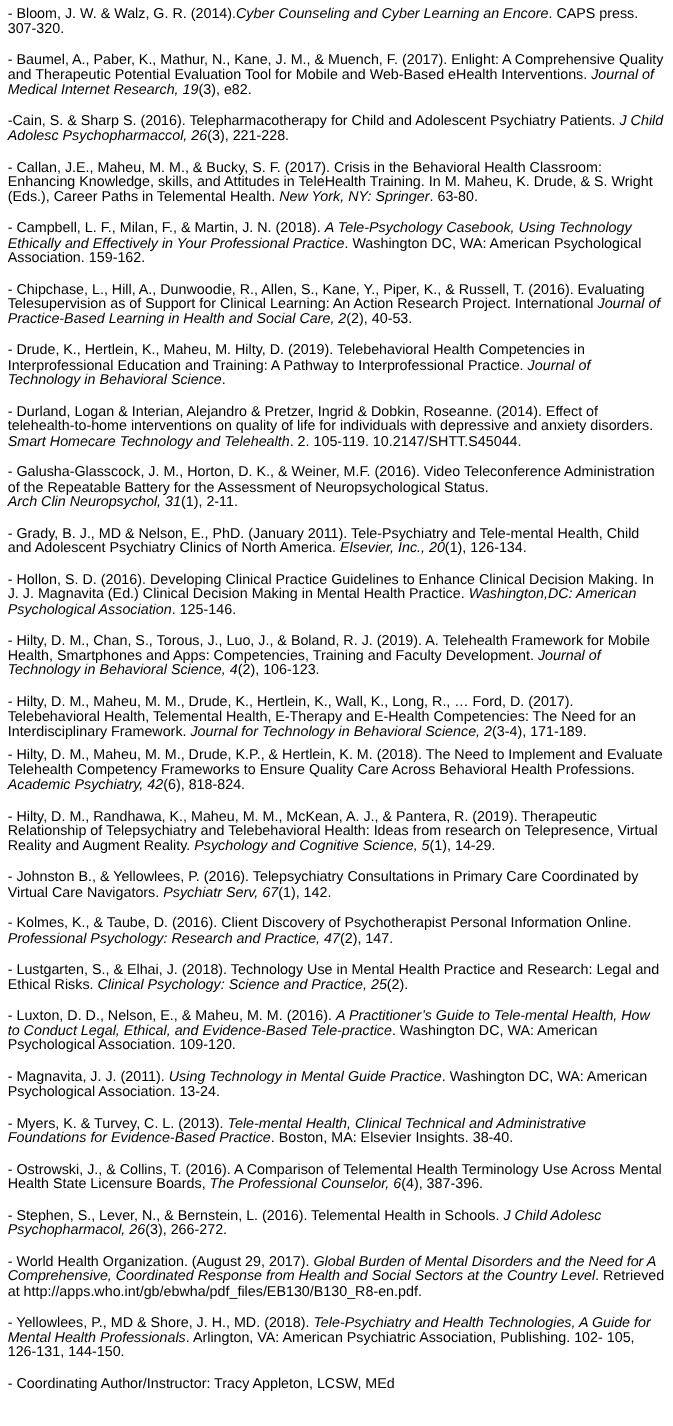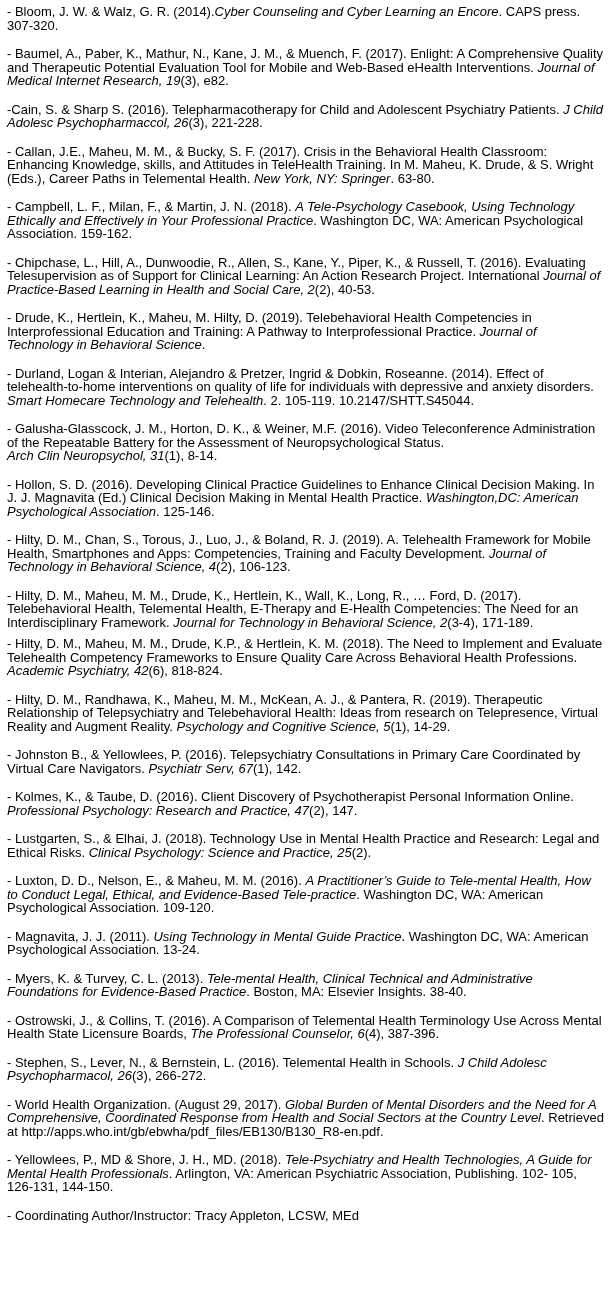--- a/index.html
+++ b/index.html
@@ -43,21 +43,22 @@
 
 <main class="page">
     <p class="ref"><span>- Bloom, J. W. &amp; Walz, G. R. (2014).</span><em>Cyber Counseling and Cyber Learning an Encore</em><span>. CAPS press. 307-320.</span></p>
     <p class="ref"><span>- Baumel, A., Paber, K., Mathur, N., Kane, J. M., &amp; Muench, F. (2017). Enlight: A Comprehensive Quality and Therapeutic Potential Evaluation Tool for Mobile and Web-Based eHealth Interventions. </span><em>Journal of Medical Internet Research, 19</em><span>(3), e82.</span></p>
     <p class="ref"><span>-Cain, S. &amp; Sharp S. (2016). Telepharmacotherapy for Child and Adolescent Psychiatry Patients. </span><em>J Child Adolesc Psychopharmaccol, 26</em><span>(3), 221-228.</span></p>
     <p class="ref"><span>- Callan, J.E., Maheu, M. M., &amp; Bucky, S. F. (2017). Crisis in the Behavioral Health Classroom: Enhancing Knowledge, skills, and Attitudes in TeleHealth Training. In M. Maheu, K. Drude, &amp; S. Wright (Eds.), Career Paths in Telemental Health. </span><em>New York, NY: Springer</em><span>. 63-80.</span></p>
     <p class="ref"><span>- Campbell, L. F., Milan, F., &amp; Martin, J. N. (2018). </span><em>A Tele-Psychology Casebook, Using Technology Ethically and Effectively in Your Professional Practice</em><span>. Washington DC, WA: American Psychological Association. 159-162.</span></p>
     <p class="ref"><span>- Chipchase, L., Hill, A., Dunwoodie, R., Allen, S., Kane, Y., Piper, K., &amp; Russell, T. (2016). Evaluating Telesupervision as of Support for Clinical Learning: An Action Research Project. International </span><em>Journal of Practice-Based Learning in Health and Social Care, 2</em><span>(2), 40-53.</span></p>
     <p class="ref"><span>- Drude, K., Hertlein, K., Maheu, M. Hilty, D. (2019). Telebehavioral Health Competencies in Interprofessional Education and Training: A Pathway to Interprofessional Practice. </span><em>Journal of Technology in Behavioral Science</em><span>.</span></p>
     <p class="ref"><span>- Durland, Logan &amp; Interian, Alejandro &amp; Pretzer, Ingrid &amp; Dobkin, Roseanne. (2014). Effect of telehealth-to-home interventions on quality of life for individuals with depressive and anxiety disorders. </span><em>Smart Homecare Technology and Telehealth</em><span>. 2. 105-119. 10.2147/SHTT.S45044.</span></p>
-    <p class="ref"><span>- Galusha-Glasscock, J. M., Horton, D. K., &amp; Weiner, M.F. (2016). Video Teleconference Administration of the Repeatable Battery for the Assessment of Neuropsychological Status.</span><br><em>Arch Clin Neuropsychol, 31</em><span>(1), 8-14.</span></p>
+    <p class="ref"><span>- Galusha-Glasscock, J. M., Horton, D. K., &amp; Weiner, M.F. (2016). Video Teleconference Administration of the Repeatable Battery for the Assessment of Neuropsychological Status.</span><br><em>Arch Clin Neuropsychol, 31</em><span>(1), 2-11.</span></p>
+    <p class="ref"><span>- Grady, B. J., MD &amp; Nelson, E., PhD. (January 2011). Tele-Psychiatry and Tele-mental Health, Child and Adolescent Psychiatry Clinics of North America. </span><em>Elsevier, Inc., 20</em><span>(1), 126-134.</span></p>
     <p class="ref"><span>- Hollon, S. D. (2016). Developing Clinical Practice Guidelines to Enhance Clinical Decision Making. In J. J. Magnavita (Ed.) Clinical Decision Making in Mental Health Practice. </span><em>Washington,DC: American Psychological Association</em><span>. 125-146.</span></p>
     <p class="ref"><span>- Hilty, D. M., Chan, S., Torous, J., Luo, J., &amp; Boland, R. J. (2019). A. Telehealth Framework for Mobile Health, Smartphones and Apps: Competencies, Training and Faculty Development. </span><em>Journal of Technology in Behavioral Science, 4</em><span>(2), 106-123.</span></p>
     <p class="ref"><span>- Hilty, D. M., Maheu, M. M., Drude, K., Hertlein, K., Wall, K., Long, R., … Ford, D. (2017). Telebehavioral Health, Telemental Health, E-Therapy and E-Health Competencies: The Need for an Interdisciplinary Framework. </span><em>Journal for Technology in Behavioral Science, 2</em><span>(3-4), 171-189.</span></p>
     <p class="ref tight"><span>- Hilty, D. M., Maheu, M. M., Drude, K.P., &amp; Hertlein, K. M. (2018). The Need to Implement and Evaluate Telehealth Competency Frameworks to Ensure Quality Care Across Behavioral Health Professions. </span><em>Academic Psychiatry, 42</em><span>(6), 818-824.</span></p>
     <p class="ref"><span>- Hilty, D. M., Randhawa, K., Maheu, M. M., McKean, A. J., &amp; Pantera, R. (2019). Therapeutic Relationship of Telepsychiatry and Telebehavioral Health: Ideas from research on Telepresence, Virtual Reality and Augment Reality. </span><em>Psychology and Cognitive Science, 5</em><span>(1), 14-29.</span></p>
     <p class="ref"><span>- Johnston B., &amp; Yellowlees, P. (2016). Telepsychiatry Consultations in Primary Care Coordinated by Virtual Care Navigators. </span><em>Psychiatr Serv, 67</em><span>(1), 142.</span></p>
     <p class="ref"><span>- Kolmes, K., &amp; Taube, D. (2016). Client Discovery of Psychotherapist Personal Information Online. </span><em>Professional Psychology: Research and Practice, 47</em><span>(2), 147.</span></p>
     <p class="ref"><span>- Lustgarten, S., &amp; Elhai, J. (2018). Technology Use in Mental Health Practice and Research: Legal and Ethical Risks. </span><em>Clinical Psychology: Science and Practice, 25</em><span>(2).</span></p>
     <p class="ref"><span>- Luxton, D. D., Nelson, E., &amp; Maheu, M. M. (2016). </span><em>A Practitioner’s Guide to Tele-mental Health, How to Conduct Legal, Ethical, and Evidence-Based Tele-practice</em><span>. Washington DC, WA: American Psychological Association. 109-120.</span></p>
     <p class="ref"><span>- Magnavita, J. J. (2011). </span><em>Using Technology in Mental Guide Practice</em><span>. Washington DC, WA: American Psychological Association. 13-24.</span></p>

